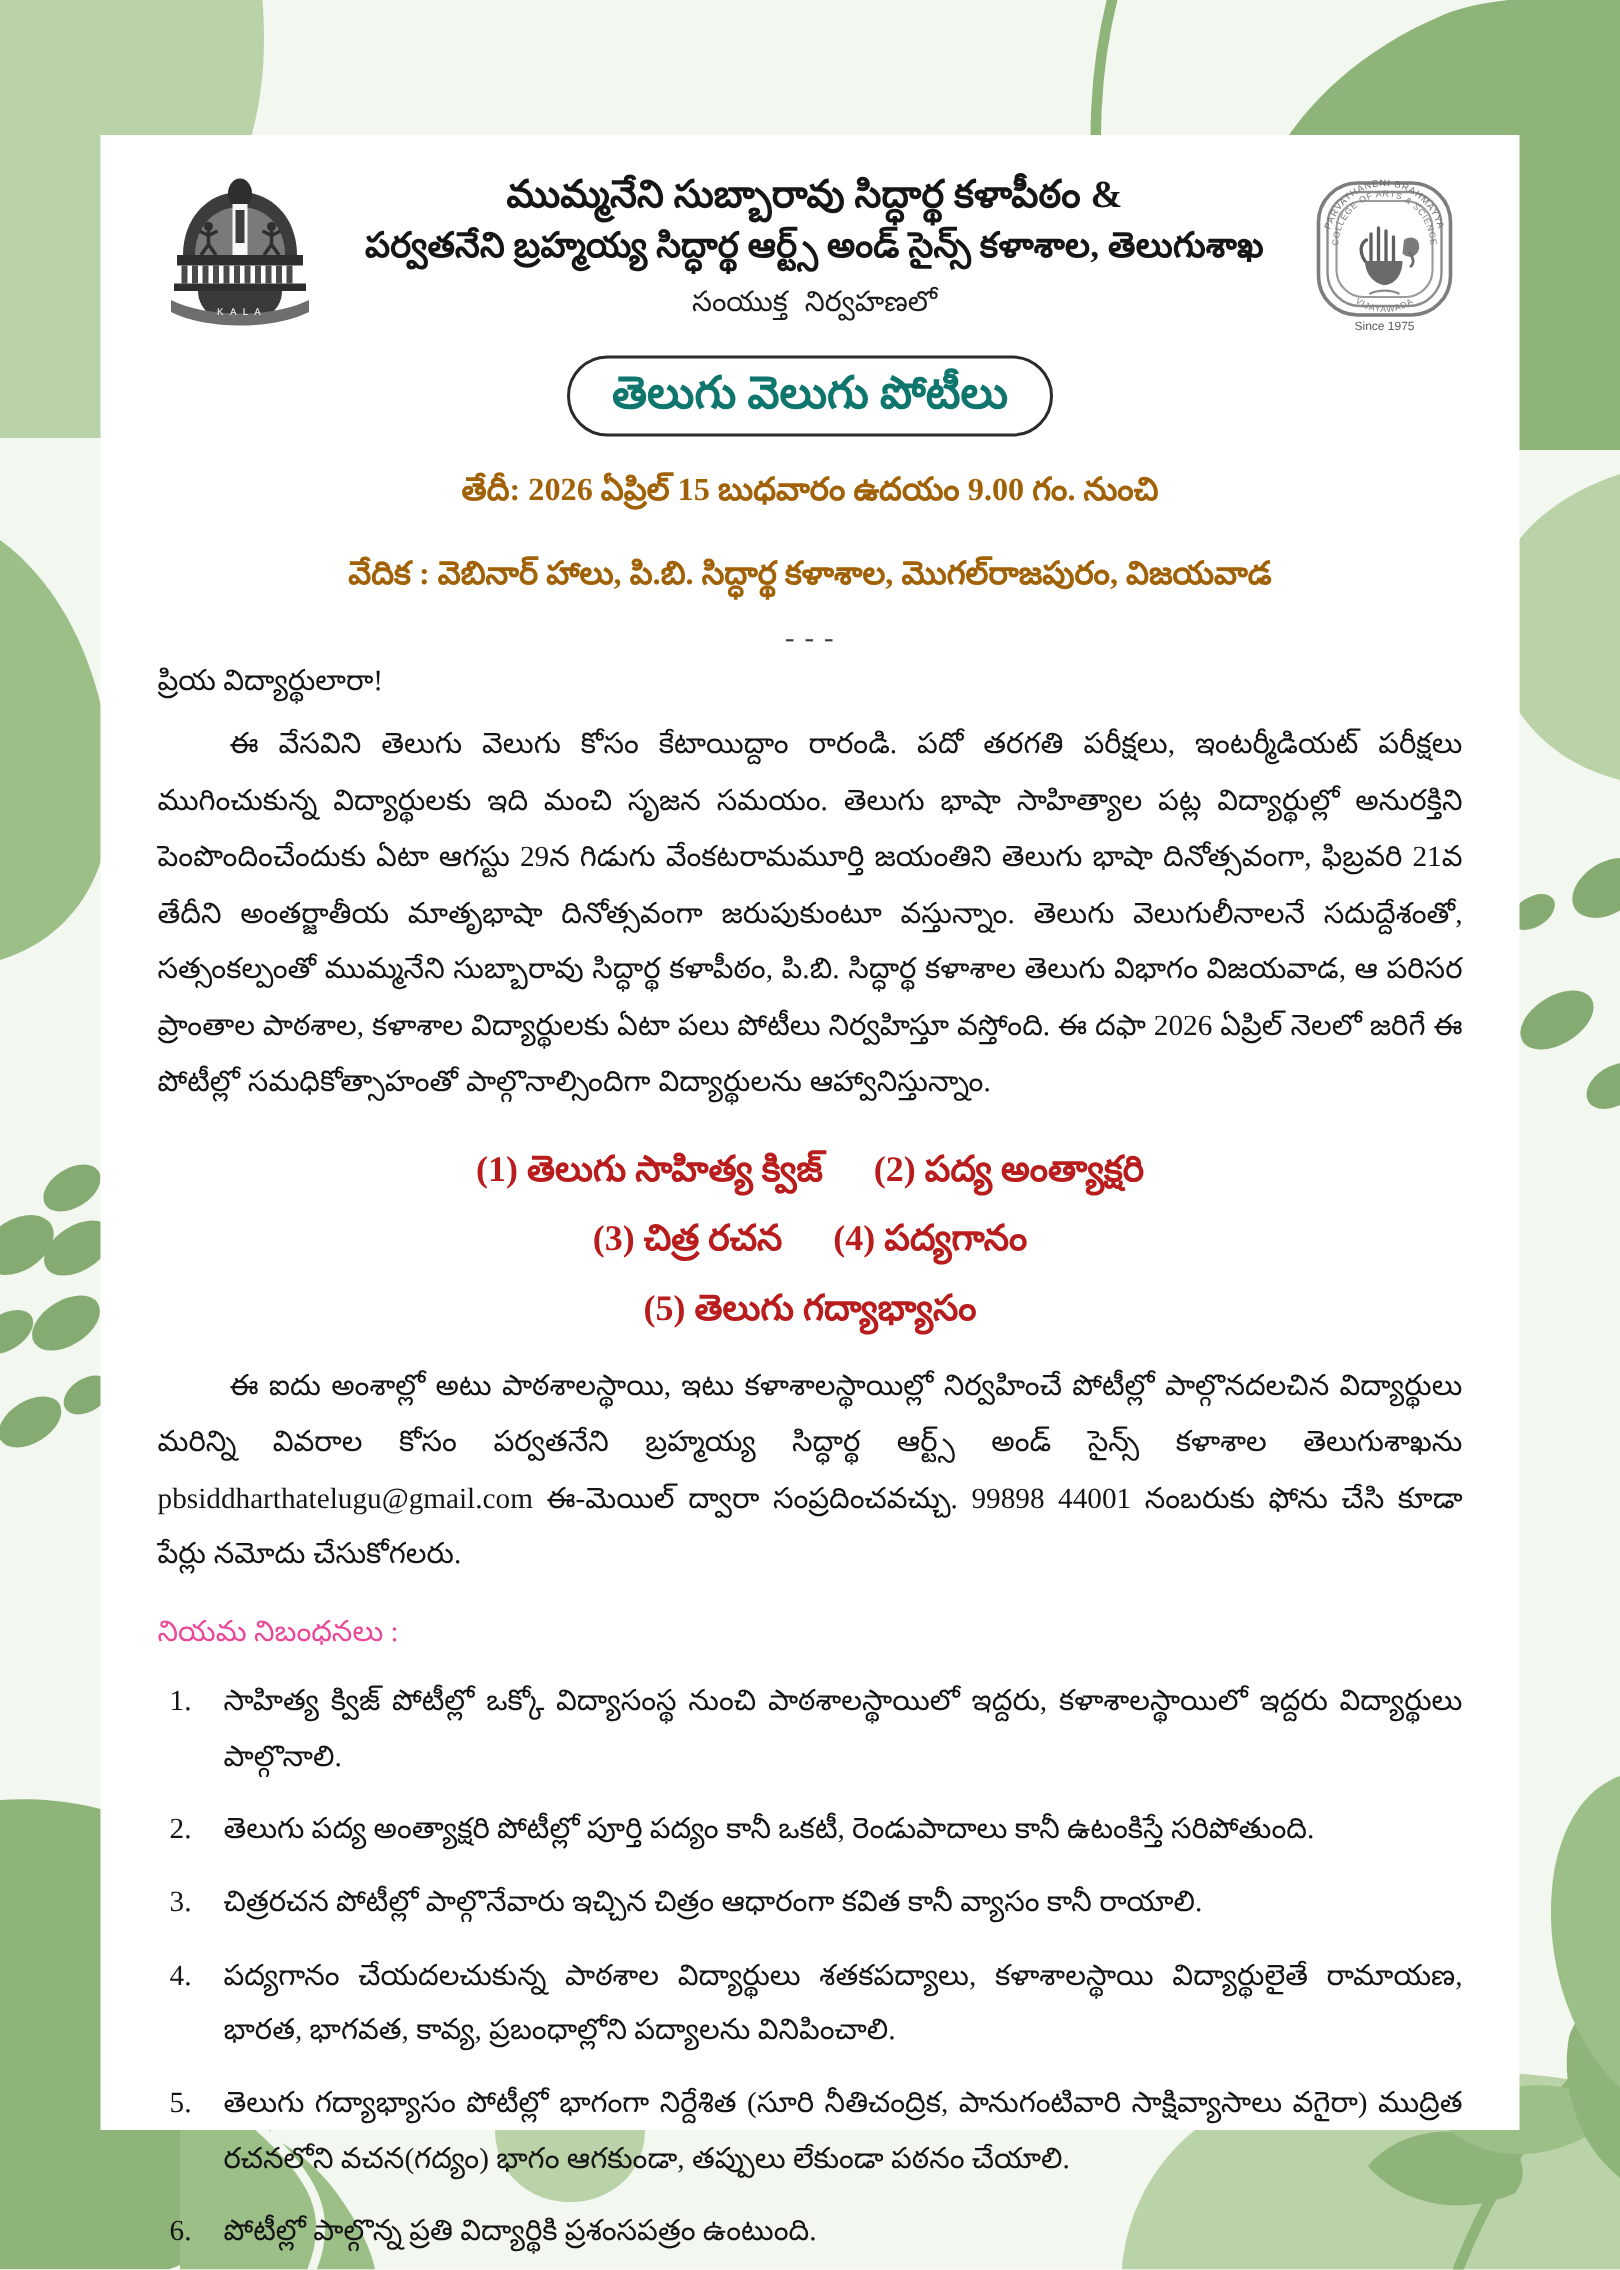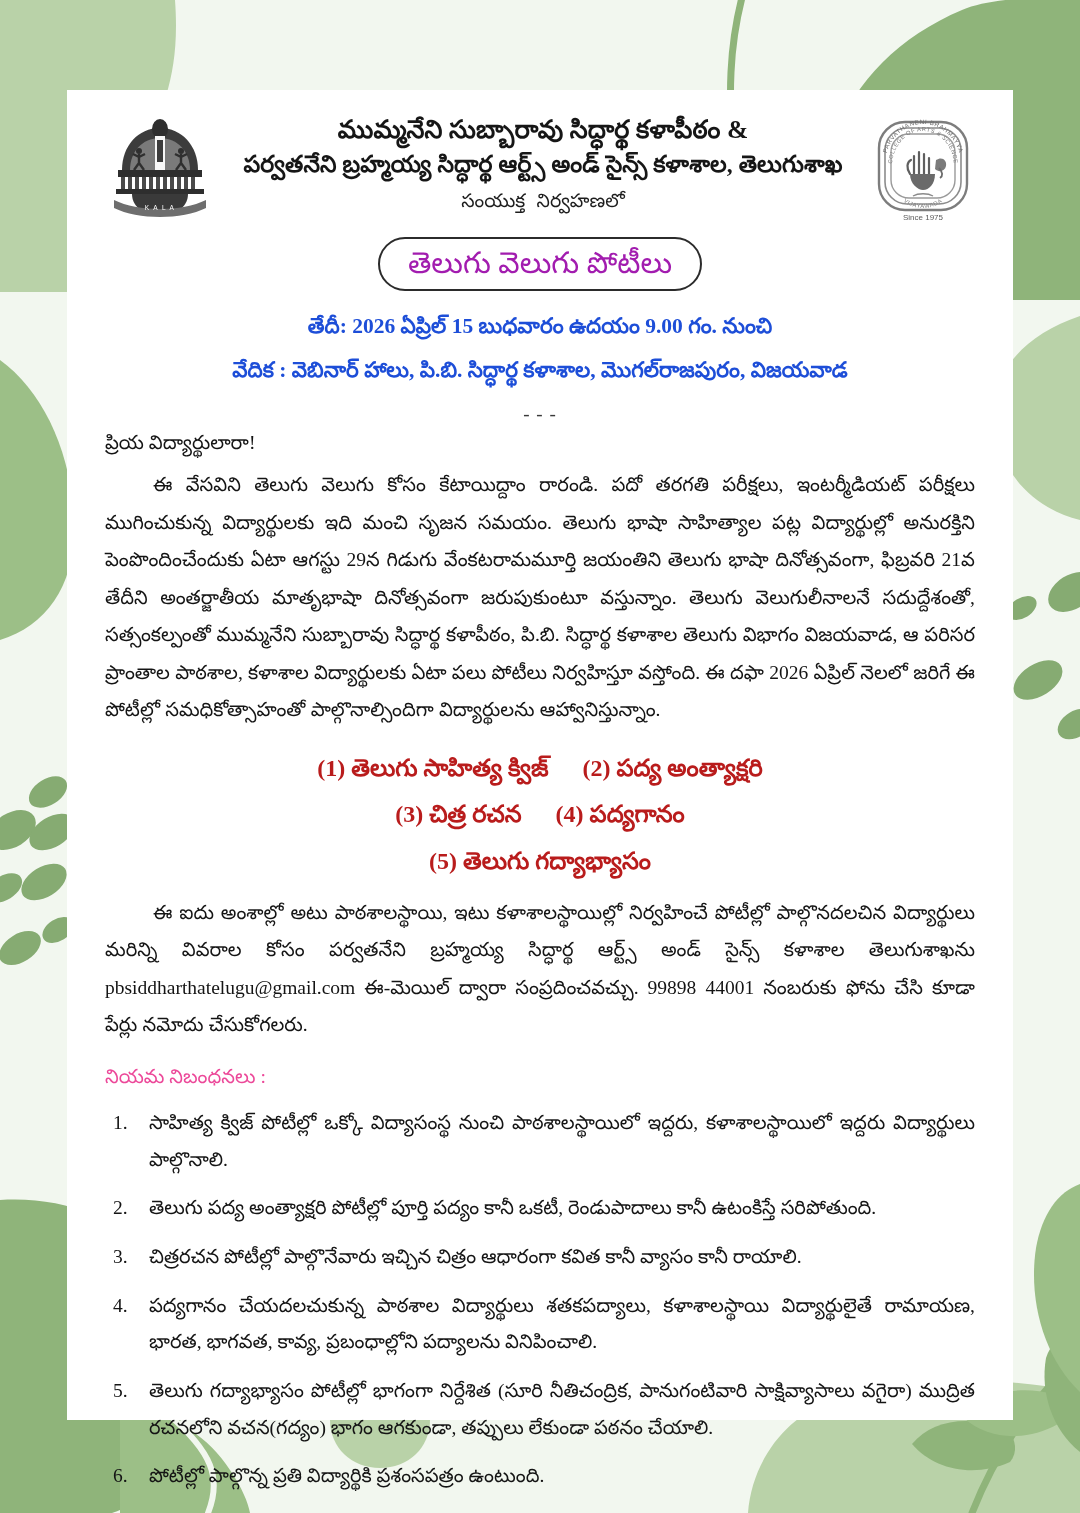--- a/index.html
+++ b/index.html
@@ -76,35 +76,35 @@
   .title-wrap {
     text-align: center;
     margin-top: 13px;
   }
   .title-pill {
     display: inline-block;
     border: 2.6px solid #2b2b2b;
     border-radius: 40px;
     padding: 4px 28px 7px 28px;
     font-size: 30px;
-    font-weight: normal;
-    color: #a21caf;
+    font-weight: bold;
+    color: #0f766e;
     line-height: 1.3;
   }
 
   
   .meta-line {
     text-align: center;
     font-size: 21.5px;
     font-weight: bold;
-    color: #1d4ed8;
+    color: #a16207;
     margin-top: 20px;
     line-height: 1.4;
   }
-  .meta-line.venue { margin-top: 14px; }
+  .meta-line.venue { margin-top: 26px; }
   .rule-dashes {
     text-align: center;
     font-size: 19px;
     color: #3a3a3a;
     letter-spacing: 1px;
     margin-top: 18px;
   }
 
   
   .salutation {

